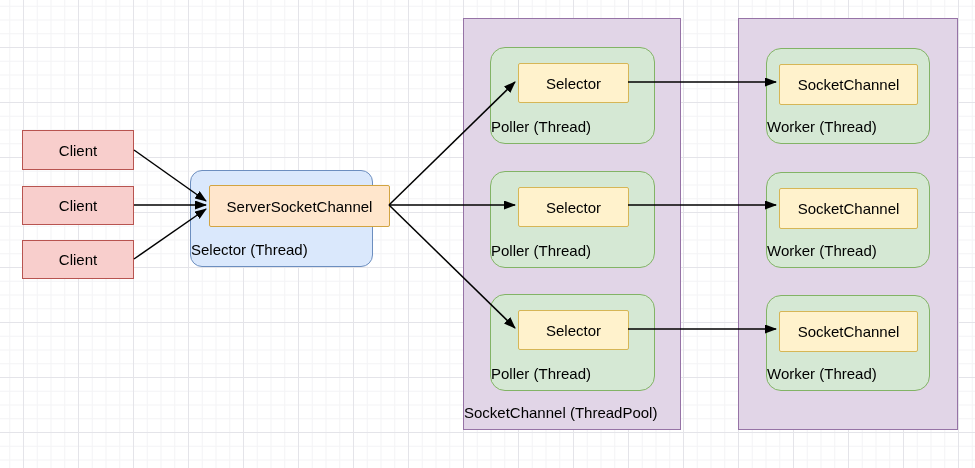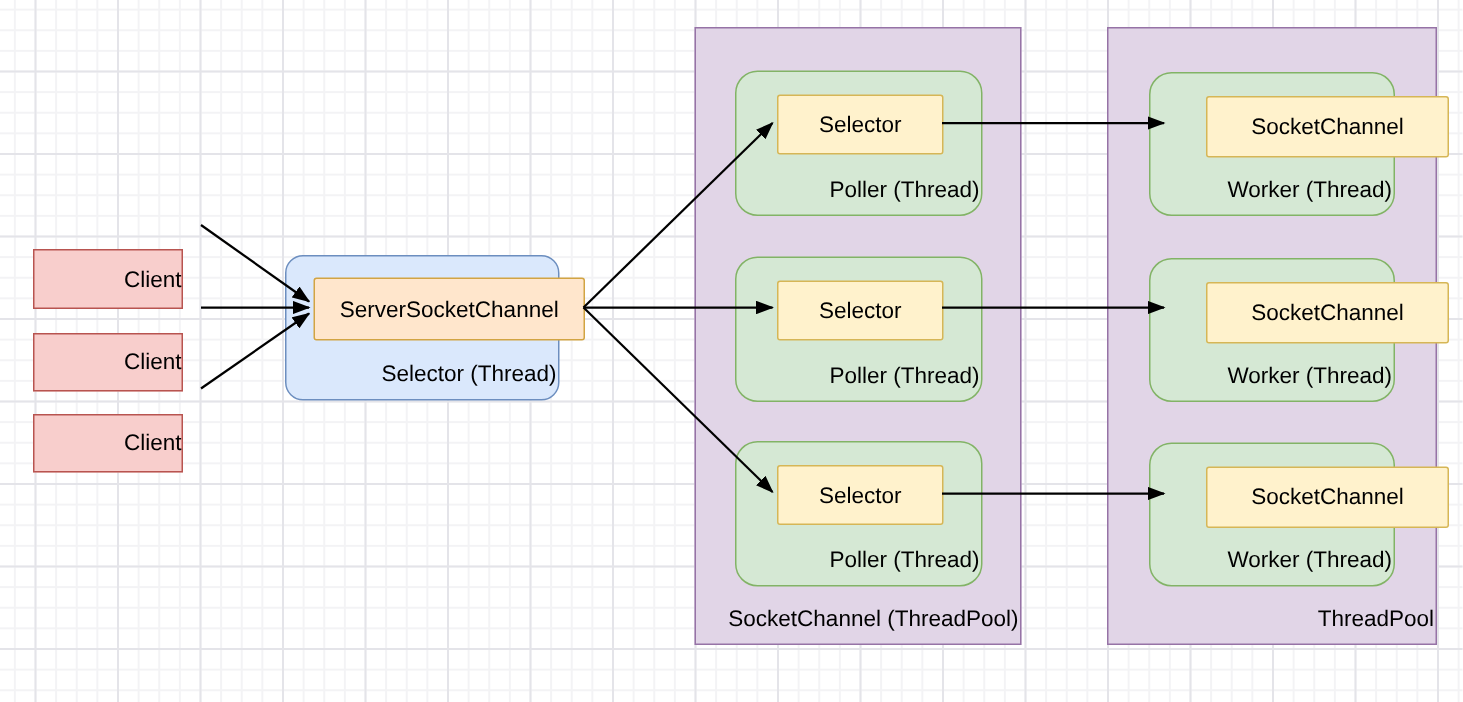--- a/index.html
+++ b/index.html
@@ -15,57 +15,57 @@
       linear-gradient(var(--grid-major) 1px, transparent 1px),
       linear-gradient(90deg, var(--grid-major) 1px, transparent 1px),
       linear-gradient(var(--grid-minor) 1px, transparent 1px),
       linear-gradient(90deg, var(--grid-minor) 1px, transparent 1px);
     background-size: 55px 55px, 55px 55px, 13.75px 13.75px, 13.75px 13.75px;
     background-position: 23px 47px;
   }
   .node { position: absolute; box-sizing: border-box; font-size: 15px; }
   .client {
     background: var(--client-fill); border: 1.5px solid var(--client-stroke);
-    display: flex; align-items: center; justify-content: flex-end;
-    left: 22px; width: 100px; height: 40px; margin-top: 36px;
+    display: flex; align-items: center; justify-content: center;
+    left: 22px; width: 112px; height: 40px;
   }
   .acceptor {
     left: 190px; top: 170px; width: 183px; height: 97px;
     background: var(--acceptor-fill); border: 1.5px solid var(--acceptor-stroke);
     border-radius: 12px;
   }
   .chan-box {
     position: absolute; box-sizing: border-box;
     display: flex; align-items: center; justify-content: center;
     background: var(--selector-fill); border: 1.5px solid var(--selector-stroke);
     border-radius: 2px; font-size: 15px;
   }
   .acceptor .chan-box {
     left: 18px; top: 14px; width: 181px; height: 42px;
     background: var(--channel-fill); border-color: var(--channel-stroke);
   }
   .group-label {
-    position: absolute; left: 0; right: 1px; bottom: 8px;
-    text-align: right; font-size: 15px; white-space: nowrap;
+    position: absolute; left: 0; right: 16px; bottom: 8px;
+    text-align: left; font-size: 15px; white-space: nowrap;
   }
   .container {
     background: var(--pool-fill); border: 1px solid var(--pool-stroke);
     top: 18px; height: 412px;
   }
   .pm { left: 463px; width: 218px; }
   .tp { left: 738px; width: 220px; }
   .thread-box {
     position: absolute; box-sizing: border-box;
     background: var(--thread-fill); border: 1.5px solid var(--thread-stroke);
     border-radius: 15px;
   }
   .poller { left: 26px; width: 165px; height: 97px; }
   .worker { left: 27px; width: 164px; height: 96px; }
   .poller .chan-box { left: 27px; top: 15px; width: 111px; height: 40px; }
-  .worker .chan-box { left: 12px; top: 15px; width: 162px; height: 41px; margin-left: 25px; }
+  .worker .chan-box { left: 12px; top: 15px; width: 139px; height: 41px; }
   .arrows {
     position: absolute; left: 0; top: 0; width: 975px; height: 468px;
     pointer-events: none;
   }
   .arrows line { stroke: var(--arrow, #000); stroke-width: 1.5; }
 </style>
 </head>
 <body>
 
 <div class="canvas">
@@ -121,21 +121,20 @@
         <span>SocketChannel</span>
       </div>
       <div class="group-label">Worker (Thread)</div>
     </div>
     <div class="thread-box worker" style="top:276px">
       <div class="chan-box">
         <span>SocketChannel</span>
       </div>
       <div class="group-label">Worker (Thread)</div>
     </div>
-    <div class="group-label">ThreadPool</div>
   </div>
 
   <svg class="arrows" viewBox="0 0 975 468">
     <defs>
       <marker id="ah" markerUnits="userSpaceOnUse" markerWidth="12" markerHeight="9" refX="11" refY="4.5" orient="auto">
         <path d="M0,0 L12,4.5 L0,9 Z" fill="#000"></path>
       </marker>
     </defs>
     <line x1="134" y1="150" x2="206" y2="201" marker-end="url(#ah)"></line>
     <line x1="134" y1="205" x2="206" y2="205" marker-end="url(#ah)"></line>

